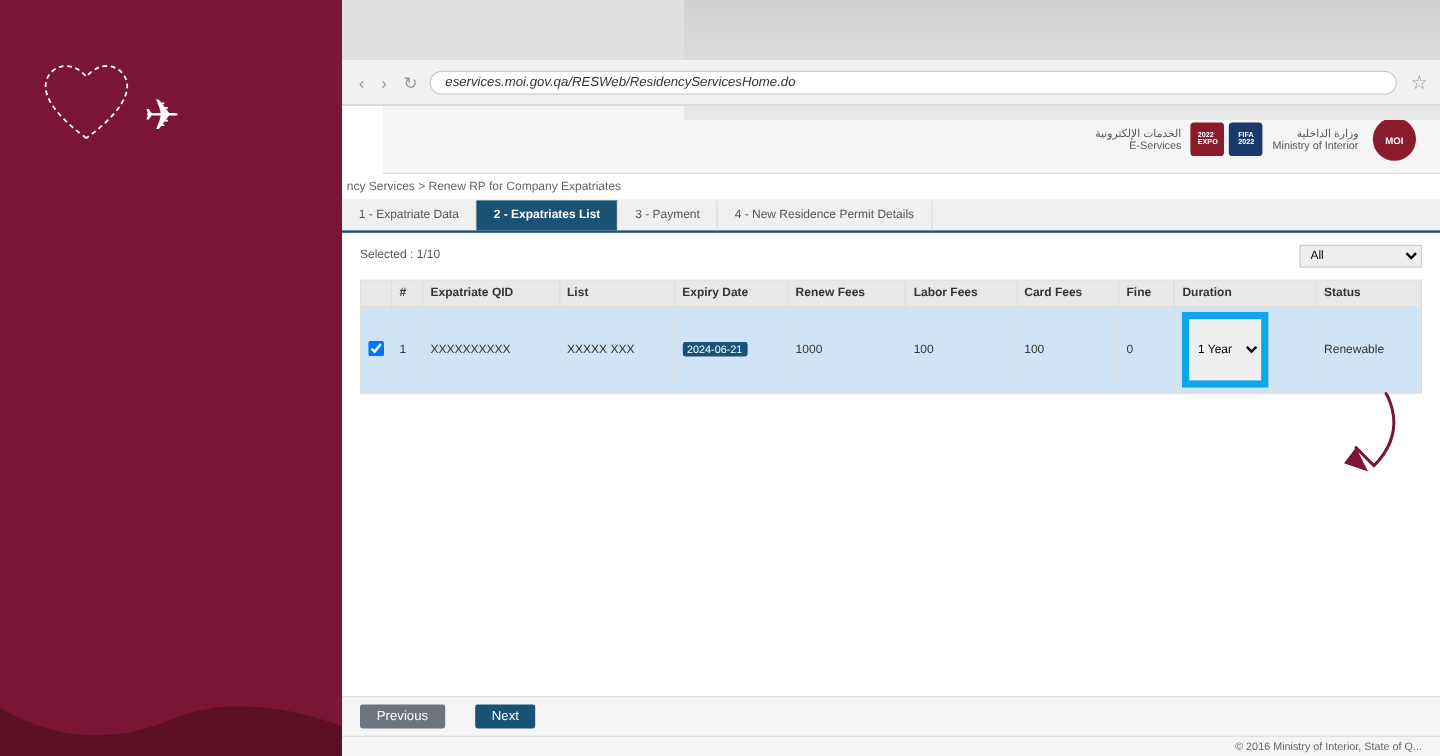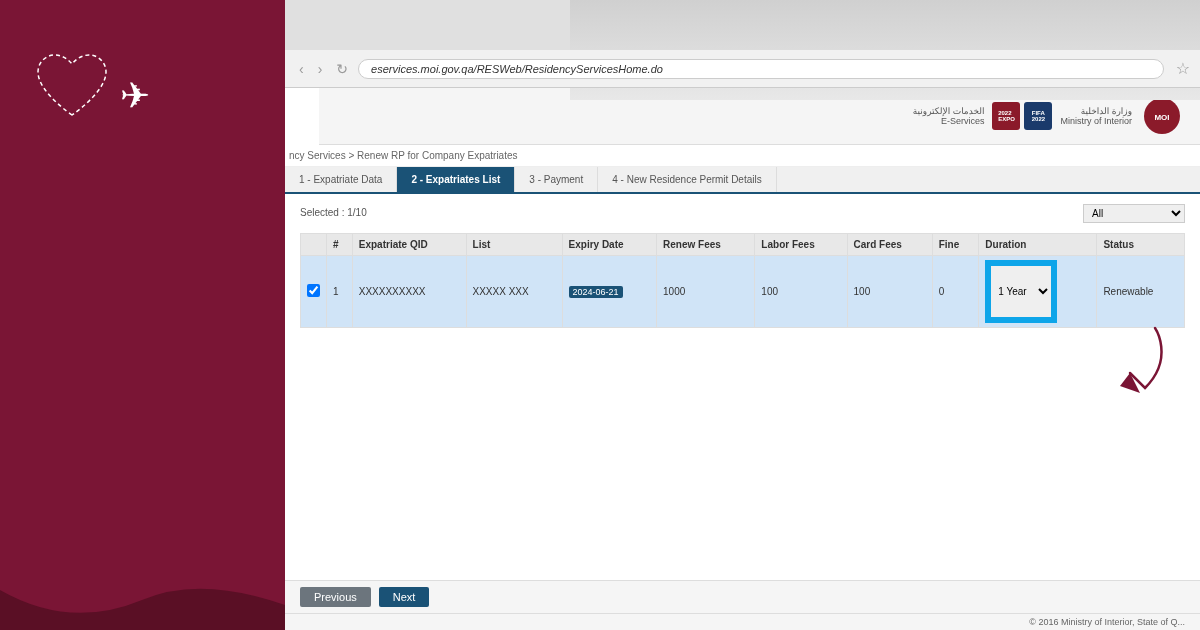--- a/index.html
+++ b/index.html
@@ -235,21 +235,21 @@
       color: #555;
       margin-bottom: 6px;
     }
 
     
     .bottom-nav {
       background: #f5f5f5;
       border-top: 1px solid #ddd;
       padding: 6px 15px;
       display: flex;
-      gap: 8px;
+      gap: 25px;
       align-items: center;
     }
     .nav-btn {
       padding: 4px 14px;
       font-size: 11px;
       border: none;
       cursor: pointer;
       border-radius: 2px;
     }
     .nav-btn.prev { background: #6c757d; color: white; }

